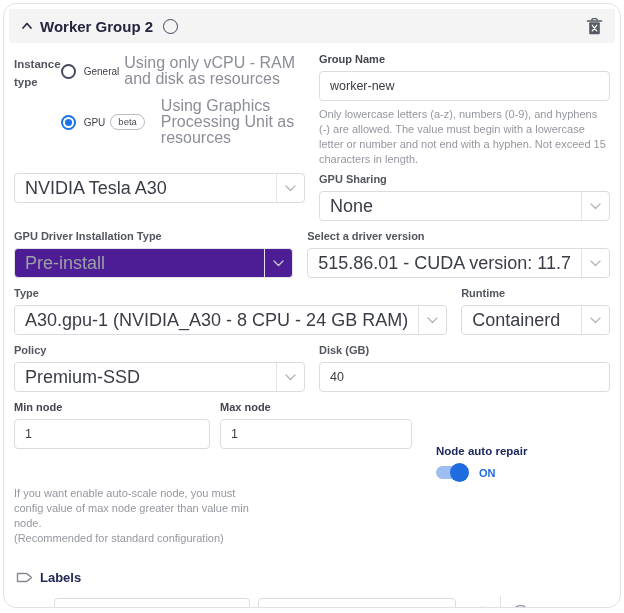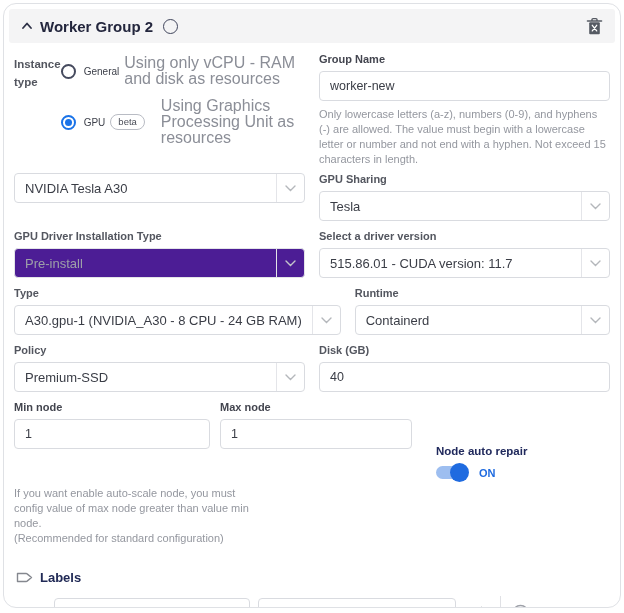--- a/index.html
+++ b/index.html
@@ -24,21 +24,21 @@
   
   .body { padding: 10px 5px 0 5px; }
   .row2 { display: grid; grid-template-columns: 1fr 1fr; column-gap: 14px; margin-bottom: 9px; }
   .field-label { font-size: 11px; font-weight: 600; color: #53565f; margin-bottom: 6px; }
   .field-label.strong { font-weight: 700; color: #43454f; }
   .field-label.navy { color: #20295c; font-size: 11.5px; font-weight: 700; margin-top: 44px; }
   .select {
     height: 30px; border: 1px solid #d9dbe0; border-radius: 4px; background: #fff;
     display: flex; align-items: center; cursor: pointer; overflow: hidden;
   }
-  .select-value { flex: 1; font-size: 13px; color: #3a3d46; padding: 0 10px; white-space: nowrap; overflow: hidden; }
+  .select-value { flex: 1; font-size: 18px; color: #3a3d46; padding: 0 10px; white-space: nowrap; overflow: hidden; }
   .select-suffix {
     width: 28px; align-self: stretch; border-left: 1px solid #e4e5e9;
     display: flex; align-items: center; justify-content: center;
   }
   .select.disabled { background: #4c1d95; border-color: #e3e4e8; }
   .select.disabled .select-value { color: #9da0a8; }
   .select.disabled .select-suffix { border-left-color: #e3e4e8; }
   .input {
     height: 30px; width: 100%; border: 1px solid #d9dbe0; border-radius: 4px;
     font-size: 12.5px; color: #3a3d46; padding: 0 10px; outline: none;
@@ -134,21 +134,21 @@
           <span class="select-suffix">
             <svg width="11" height="7" viewBox="0 0 11 7">
                 <polyline points="1,1 5.5,5.5 10,1" fill="none" stroke="#b4b7bb" stroke-width="1.4" stroke-linecap="round"></polyline>
               </svg>
           </span>
         </div>
       </div>
       <div>
         <div class="field-label">GPU Sharing</div>
         <div class="select">
-          <span class="select-value">Tesla</span>
+          <span class="select-value">None</span>
           <span class="select-suffix">
             <svg width="11" height="7" viewBox="0 0 11 7">
                 <polyline points="1,1 5.5,5.5 10,1" fill="none" stroke="#b4b7bb" stroke-width="1.4" stroke-linecap="round"></polyline>
               </svg>
           </span>
         </div>
       </div>
     </div>
 
     <div class="row2">

